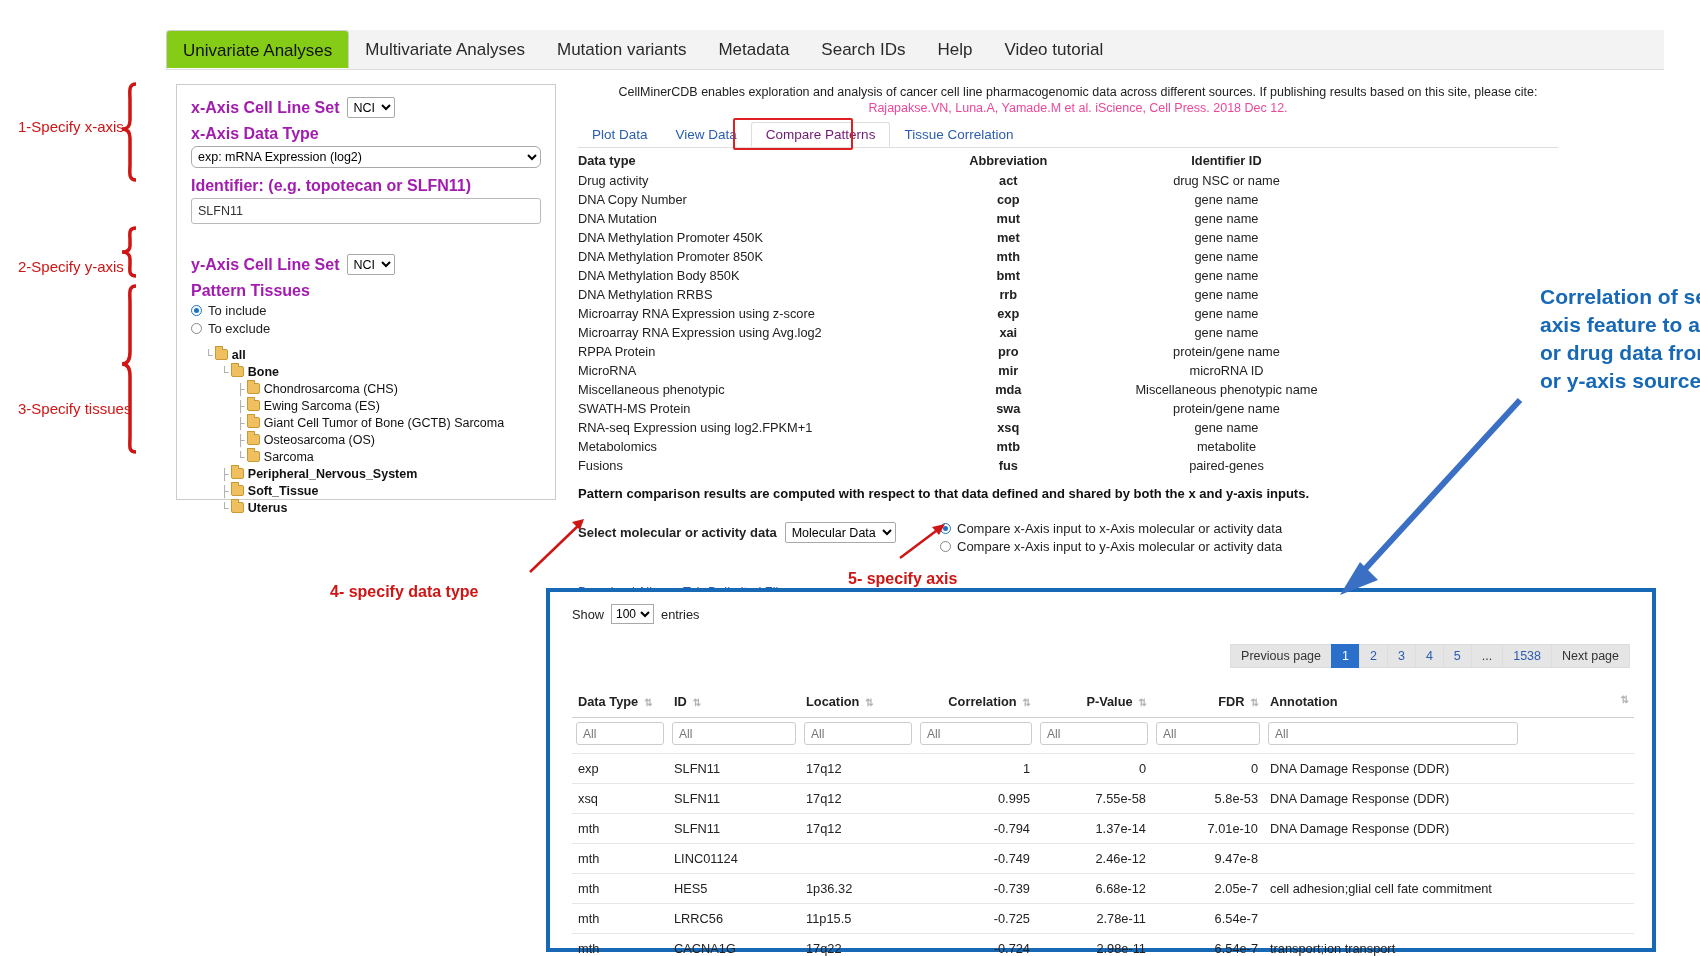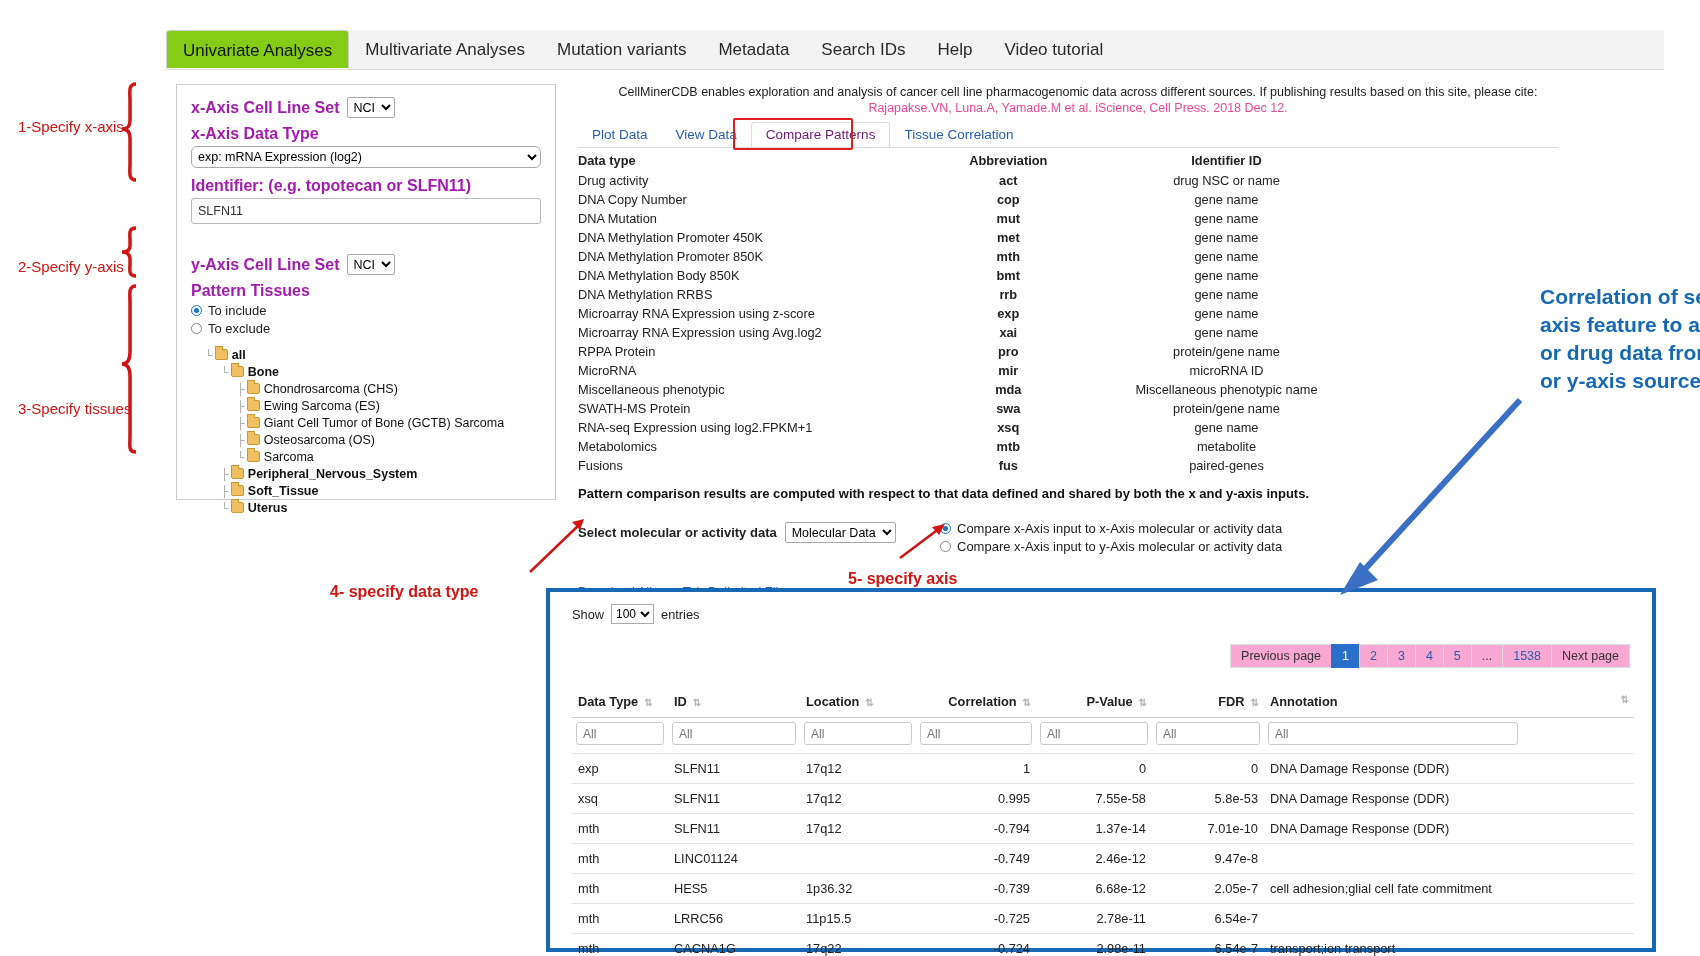--- a/index.html
+++ b/index.html
@@ -133,21 +133,21 @@
     border: 4px solid #1768b5; background: #ffffff;
   }
   .res-inner { position: relative; width: 100%; height: 100%; padding: 10px 22px; }
   .show-row { display: flex; align-items: center; gap: 7px; font-size: 12.8px; margin-top: 2px;}
   .show-row select { font-size: 12px; height: 20px; border: 1px solid #a9a9a9; background:#fff;
     font-family: "Liberation Sans", sans-serif;}
   .showing { font-size: 12.8px; margin-top: 12px; }
 
   .pager { position: absolute; right: 22px; top: 52px; display: flex; align-items: stretch; font-size: 12.5px; }
   .pg {
-    border: 1px solid #ddd; padding: 4px 10px; color: #2a5db0; background: #f9a8d4;
+    border: 1px solid #ddd; padding: 4px 10px; color: #2a5db0; background: #e5e5e5;
     margin-left: -1px;
   }
   .pg.active { background: #2a6fc9; color: #fff; border-color: #2a6fc9; }
   .pg.plain { color: #333; }
 
   table.results { position: absolute; left: 22px; top: 96px; width: 1062px; border-collapse: collapse; font-size: 12.8px; }
   table.results th {
     text-align: left; font-weight: bold; padding: 6px 6px 8px 6px;
     border-bottom: 1px solid #cfcfcf; white-space: nowrap;
   }

